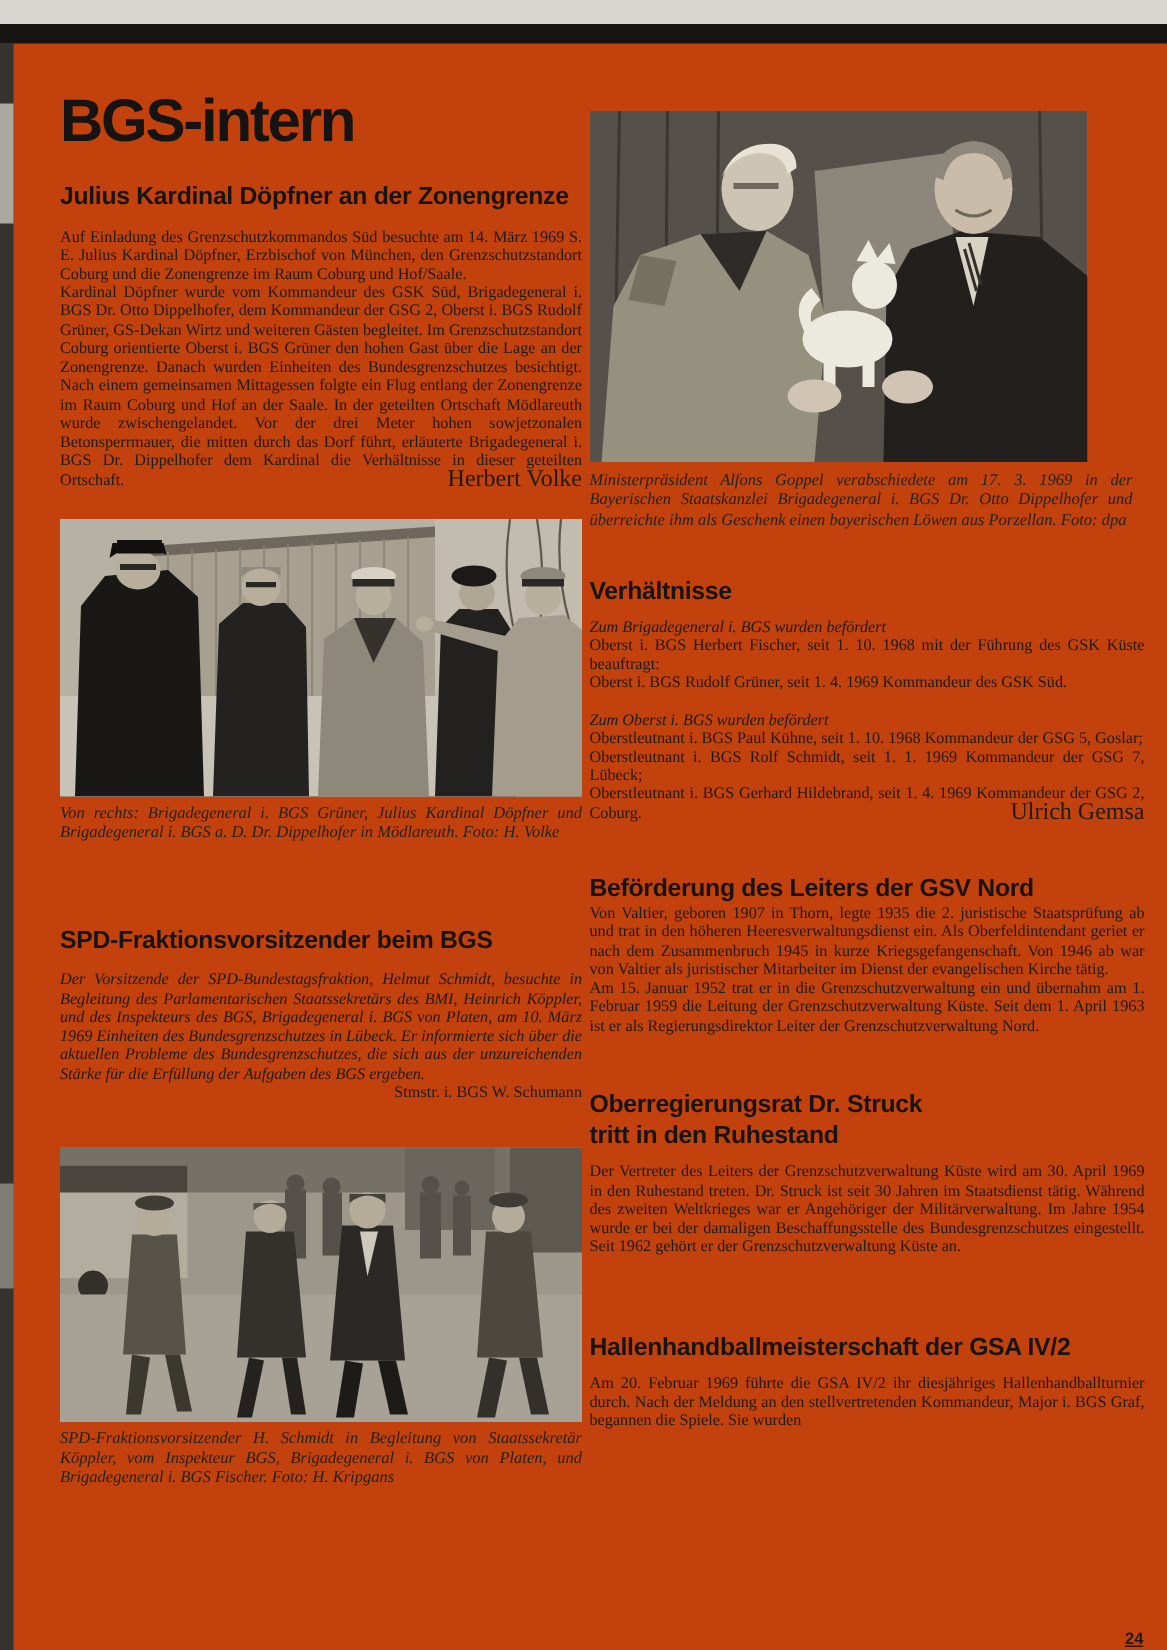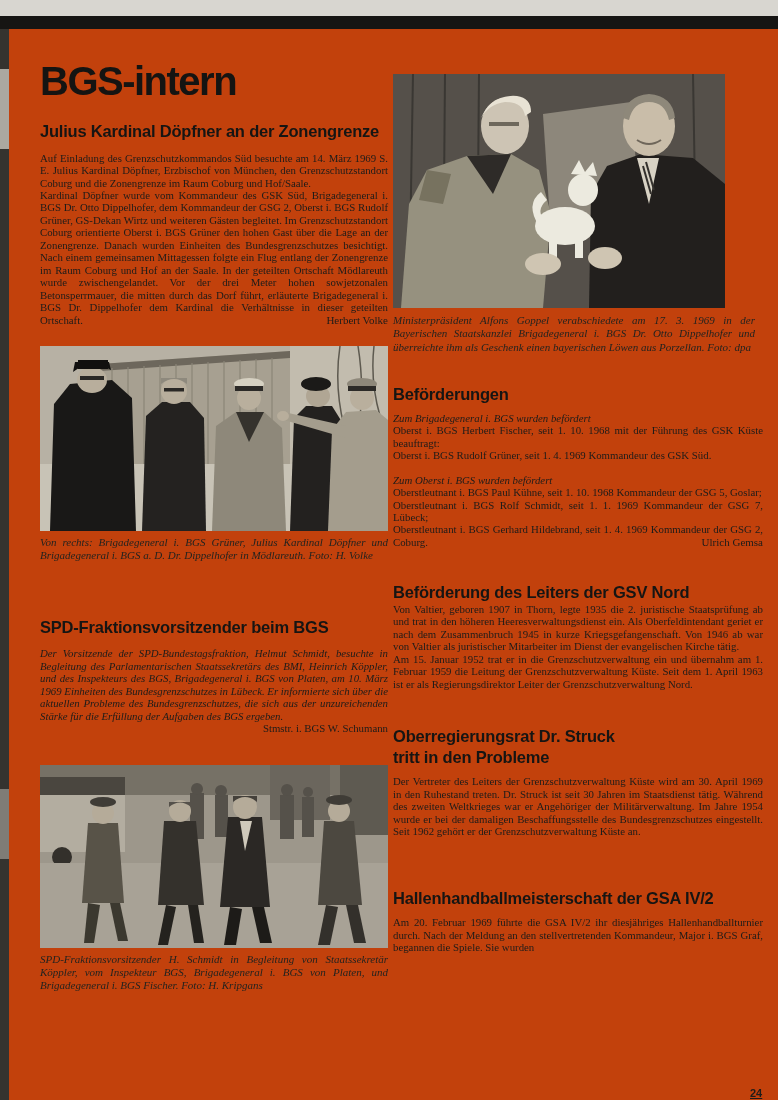--- a/index.html
+++ b/index.html
@@ -28,21 +28,21 @@
   }
   .h2.wrap { white-space:normal; }
   .bodytext { font-size:10.8px; line-height:12.45px; text-align:justify; margin:0; }
   .lead-italic { font-style:italic; }
   .caption {
     font-style:italic; font-size:11px; line-height:13.4px; text-align:justify; margin:0;
     color:#24231f;
   }
   .author-overlay {
     position:relative; text-align:right; margin-top:-12.45px;
-    font-size:11px; line-height:12.45px;
+    font-size:16px; line-height:12.45px;
   }
   .author-line { text-align:right; font-size:10.8px; line-height:12.45px; margin:0; }
 
   .photo { display:block; background:#777; }
   .mt-art1-h2 { margin-top:17px; }
   .mt-art1-body { margin-top:10px; }
   .mt-photo1 { margin-top:20px; }
   .mt-cap { margin-top:5px; }
   .mt-art2-h2 { margin-top:54px; }
   .mt-art2-body { margin-top:10px;font-style:italic; }
@@ -234,35 +234,35 @@
         <path d="M178,100 l8,-14 6,12 8,-10 4,14 z"></path>
         <path d="M146,152 q-14,-22 2,-34 l6,8 q-12,10 -2,22 z"></path>
         <rect x="156" y="162" width="8" height="22"></rect>
         <rect x="182" y="162" width="8" height="22"></rect>
       </g>
       <ellipse cx="150" cy="190" rx="18" ry="11" fill="#cfc5b2"></ellipse>
       <ellipse cx="212" cy="184" rx="17" ry="11" fill="#cfc5b2"></ellipse>
     </svg>
     <p class="caption mt-cap3">Ministerpräsident Alfons Goppel verabschiedete am 17. 3. 1969 in der Bayerischen Staatskanzlei Brigadegeneral i. BGS Dr. Otto Dippelhofer und überreichte ihm als Geschenk einen bayerischen Löwen aus Porzellan. Foto: dpa</p>
 
-    <h2 class="h2 mt-promo-h2">Beförderungen</h2>
+    <h2 class="h2 mt-promo-h2">Verhältnisse</h2>
     <p class="bodytext lead-italic mt-lead1">Zum Brigadegeneral i. BGS wurden befördert</p>
     <p class="bodytext">Oberst i. BGS Herbert Fischer, seit 1. 10. 1968 mit der Führung des GSK Küste beauftragt:</p>
     <p class="bodytext">Oberst i. BGS Rudolf Grüner, seit 1. 4. 1969 Kommandeur des GSK Süd.</p>
     <p class="bodytext lead-italic mt-lead2">Zum Oberst i. BGS wurden befördert</p>
     <p class="bodytext">Oberstleutnant i. BGS Paul Kühne, seit 1. 10. 1968 Kommandeur der GSG 5, Goslar;</p>
     <p class="bodytext">Oberstleutnant i. BGS Rolf Schmidt, seit 1. 1. 1969 Kommandeur der GSG 7, Lübeck;</p>
     <p class="bodytext">Oberstleutnant i. BGS Gerhard Hildebrand, seit 1. 4. 1969 Kommandeur der GSG 2, Coburg.</p>
     <div class="author-overlay">Ulrich Gemsa</div>
 
     <h2 class="h2 mt-gsv-h2">Beförderung des Leiters der GSV Nord</h2>
     <p class="bodytext">Von Valtier, geboren 1907 in Thorn, legte 1935 die 2. juristische Staatsprüfung ab und trat in den höheren Heeresverwaltungsdienst ein. Als Oberfeldintendant geriet er nach dem Zusammenbruch 1945 in kurze Kriegsgefangenschaft. Von 1946 ab war von Valtier als juristischer Mitarbeiter im Dienst der evangelischen Kirche tätig.</p>
     <p class="bodytext">Am 15. Januar 1952 trat er in die Grenzschutzverwaltung ein und übernahm am 1. Februar 1959 die Leitung der Grenzschutzverwaltung Küste. Seit dem 1. April 1963 ist er als Regierungsdirektor Leiter der Grenzschutzverwaltung Nord.</p>
 
-    <h2 class="h2 wrap mt-struck-h2"><span>Oberregierungsrat Dr. Struck</span><br><span>tritt in den Probleme</span></h2>
+    <h2 class="h2 wrap mt-struck-h2"><span>Oberregierungsrat Dr. Struck</span><br><span>tritt in den Ruhestand</span></h2>
     <p class="bodytext mt-body8">Der Vertreter des Leiters der Grenzschutzverwaltung Küste wird am 30. April 1969 in den Ruhestand treten. Dr. Struck ist seit 30 Jahren im Staatsdienst tätig. Während des zweiten Weltkrieges war er Angehöriger der Militärverwaltung. Im Jahre 1954 wurde er bei der damaligen Beschaffungsstelle des Bundesgrenzschutzes eingestellt. Seit 1962 gehört er der Grenzschutzverwaltung Küste an.</p>
 
     <h2 class="h2 mt-handball-h2">Hallenhandballmeisterschaft der GSA IV/2</h2>
     <p class="bodytext mt-body8">Am 20. Februar 1969 führte die GSA IV/2 ihr diesjähriges Hallenhandballturnier durch. Nach der Meldung an den stellvertretenden Kommandeur, Major i. BGS Graf, begannen die Spiele. Sie wurden</p>
   </div>
 
   <div class="page-num">24</div>
 </div>
 
 </body></html>

